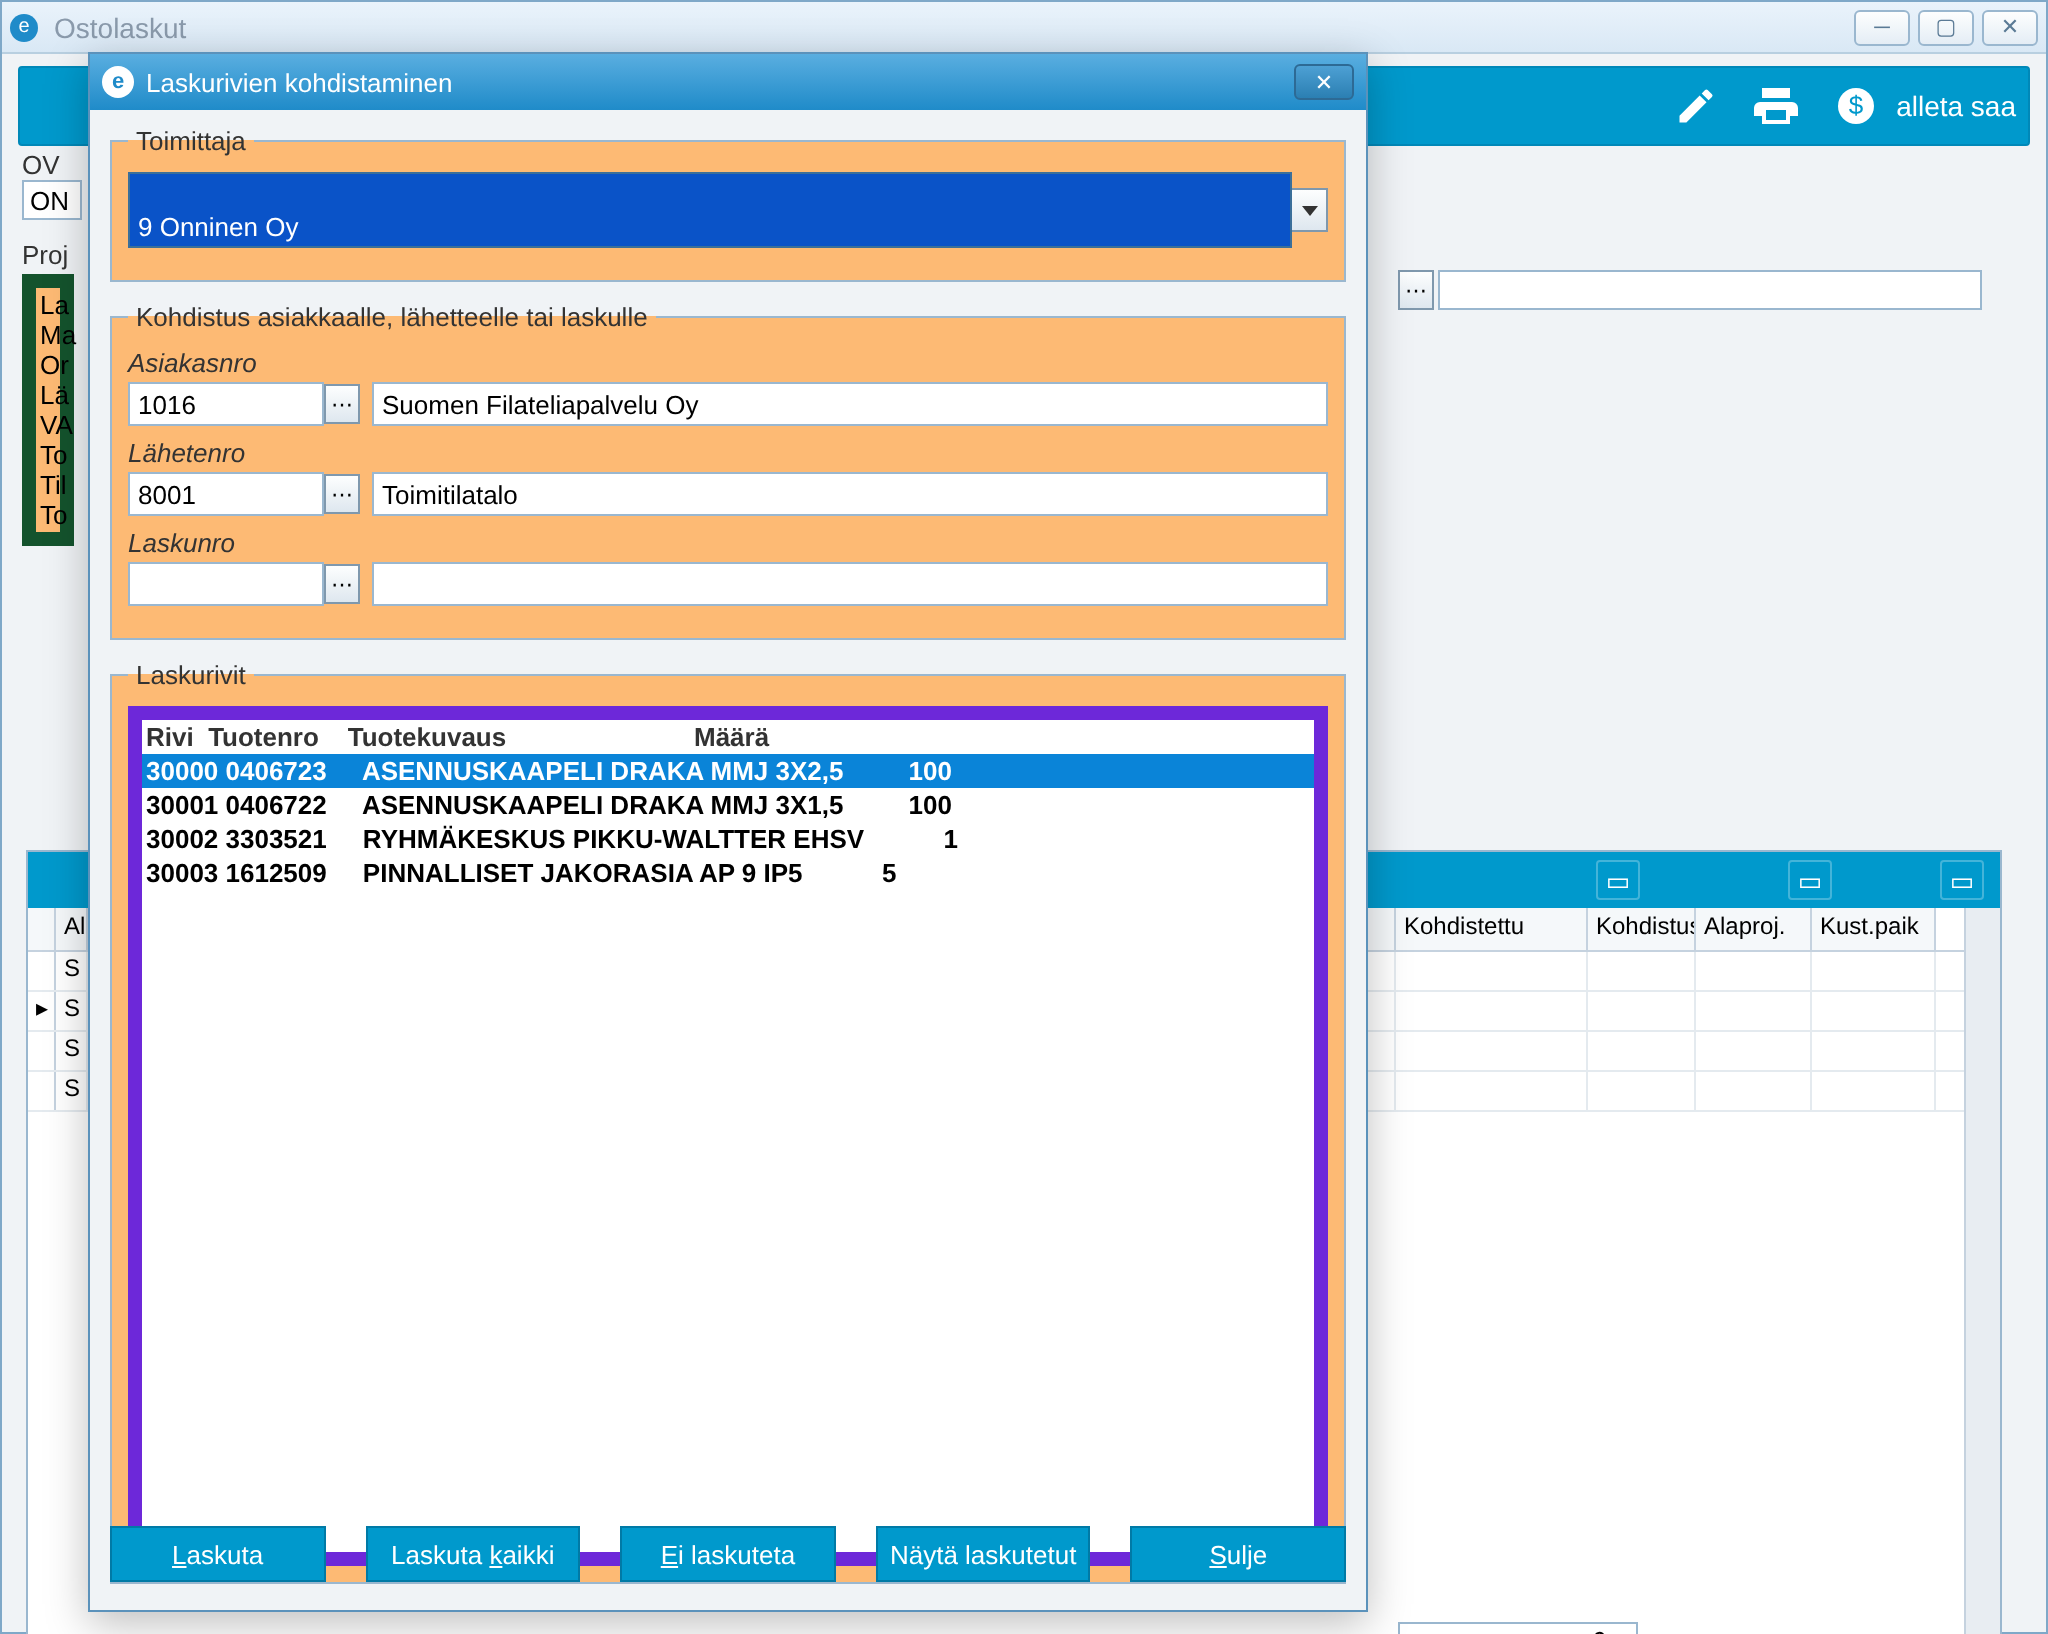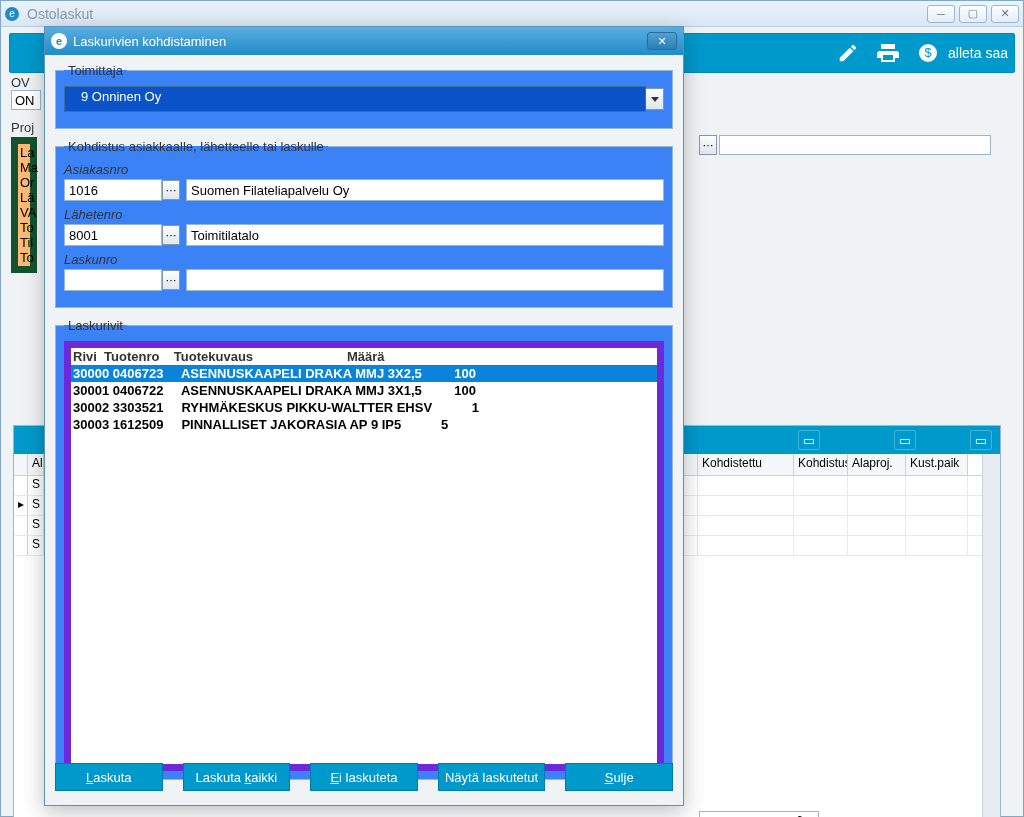--- a/index.html
+++ b/index.html
@@ -58,30 +58,30 @@
     background:#fff; color:#1f8bc9; display:flex; align-items:center; justify-content:center; font-size:11px; font-weight:bold;}
   .dlg-title-text { flex:1; }
   .dlg-close {
     width:30px; height:18px; border:1px solid #2d6a95; background:linear-gradient(#4da0d4,#2b7fb2);
     border-radius:3px; display:flex; align-items:center; justify-content:center; color:#fff; font-size:11px;
   }
 
   .dlg-body { position:absolute; top:30px; left:10px; right:10px; bottom:10px; }
 
   fieldset {
-    border:1px solid #9ab7cf; margin:6px 0 10px 0; padding:8px 8px 10px 8px; background:#3b82f6;
+    border:1px solid #9ab7cf; margin:6px 0 10px 0; padding:8px 8px 10px 8px; background:#fdba74;
   }
   legend { padding:0 4px; color:#333; font-size:13px; }
 
   .row { display:flex; align-items:center; margin-bottom:6px; }
   .field-label { color:#333; margin-bottom:2px;font-style:italic; }
 
   .combo-selected {
-    flex:1; height:26px; border:1px solid #3b6f9a; background:#0a53c8; color:#fff;
-    padding:2px 16px; display:flex; align-items:flex-start;
+    flex:1; height:38px; border:1px solid #3b6f9a; background:#0a53c8; color:#fff;
+    padding:2px 4px; display:flex; align-items:flex-end;
   }
   .combo-btn {
     width:18px; height:22px; border:1px solid #7f98ad; border-left:none;
     background:linear-gradient(#fdfefe,#dee7ef); display:flex; align-items:center; justify-content:center;
   }
   .caret-down { width:0; height:0; border-left:4px solid transparent; border-right:4px solid transparent; border-top:5px solid #333; }
 
   .narrow-input {
     width:98px; height:22px; border:1px solid #9ab7cf; background:#fff; padding:1px 4px;
   }

